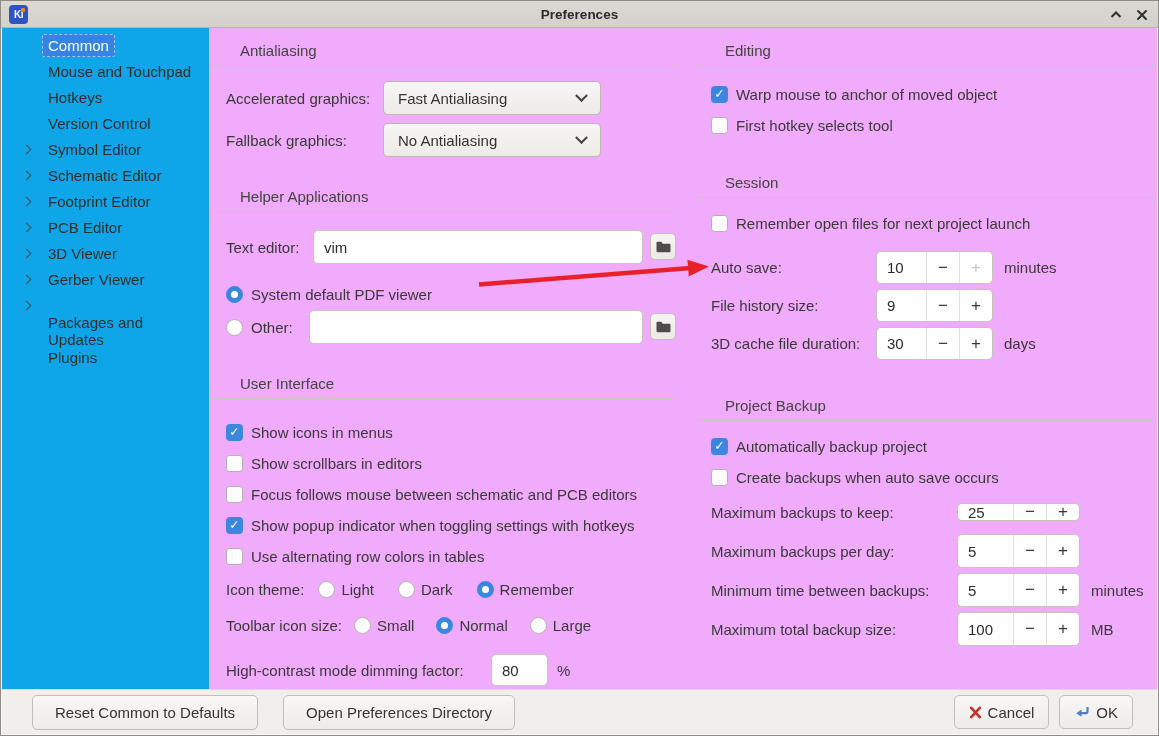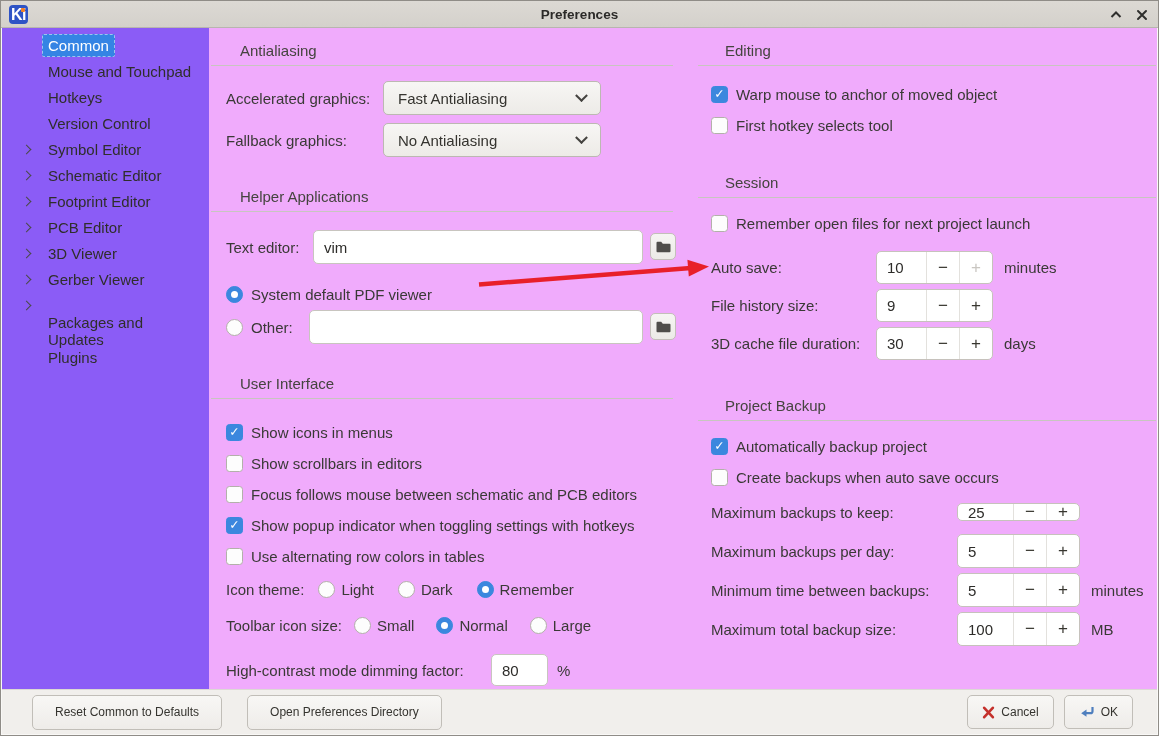--- a/index.html
+++ b/index.html
@@ -1,28 +1,28 @@
 <!DOCTYPE html>
 <html><head>
 <meta charset="utf-8">
 <style>
   * { margin:0; padding:0; box-sizing:border-box; }
   html,body { width:1159px; height:736px; font-family:"Liberation Sans","DejaVu Sans",sans-serif; }
   .window { position:relative; width:1159px; height:736px; background:#f9f8f6; border:1px solid #8f8c87; overflow:hidden; }
 
   
   .titlebar { position:absolute; left:0; top:0; right:0; height:27px; background:linear-gradient(#dcd9d4,#d4d1cb); border-bottom:1px solid #b8b5af; }
-  .ki-icon { position:absolute; left:8px; top:4px; width:19px; height:19px; background:#2e53c5; border-radius:4px; color:#fff; font-weight:bold; font-size:16px; display:flex; align-items:center; justify-content:center; letter-spacing:-0.5px; }
+  .ki-icon { position:absolute; left:8px; top:4px; width:19px; height:19px; background:#2e53c5; border-radius:4px; color:#fff; font-weight:bold; font-size:10px; display:flex; align-items:center; justify-content:center; letter-spacing:-0.5px; }
   .ki-icon .dot { position:absolute; width:4px; height:4px; background:#f38026; border-radius:1px; top:3px; right:3px; }
   .title-text { position:absolute; left:0; right:0; top:0; height:27px; display:flex; align-items:center; justify-content:center; font-weight:bold; font-size:13.5px; color:#2b2a28; }
   .tb-btn { position:absolute; top:0; width:28px; height:27px; display:flex; align-items:center; justify-content:center; }
   .tb-shade { right:28px; } .tb-close { right:2px; }
 
   
-  .sidebar { position:absolute; left:1px; top:27px; width:207px; bottom:46px; background:#8b5cf6; padding-top:4px; }
+  .sidebar { position:absolute; left:1px; top:27px; width:207px; bottom:46px; background:#0ea5e9; padding-top:4px; }
   .side-item { height:26px; display:flex; align-items:center; font-size:15px; color:#2f2e2b; cursor:default; }
   .side-item .chev { width:16px; margin-left:16px; display:flex; align-items:center; justify-content:center; visibility:hidden; }
   .side-item.expandable .chev { visibility:visible; }
   .chev::before { content:""; width:6px; height:6px; border-right:1.8px solid #4a4a46; border-bottom:1.8px solid #4a4a46; transform:rotate(-45deg); display:block; }
   .side-item .lab { margin-left:8px; padding:2px 5px; border-radius:2px; border:1px dashed transparent; }
   .side-item.selected .lab { background:#3584e4; color:#fff; border:1px dashed #9ec3ee; }
 
   
   .content { position:absolute; left:208px; top:27px; right:1px; bottom:46px; background:#f0abfc; }
   .col { position:absolute; top:0; height:100%; }
@@ -51,21 +51,21 @@
   .opt { display:flex; align-items:flex-start; }
   .spin { position:absolute; height:33px; display:flex; background:#fff; border:1px solid #c6c2bc; border-radius:5px; overflow:hidden; }
   .spin .val { padding-left:10px; display:flex; align-items:center; font-size:15px; color:#2d2c29; }
   .spin .sbtn { width:33px; border-left:1px solid #e3e1dd; display:flex; align-items:center; justify-content:center; font-size:17px; color:#37362f; }
   .spin .sbtn.disabled { color:#c9c6c1; }
   .unit { position:absolute; font-size:15px; color:#3a3936; line-height:33px; }
   .spin-row .lbl { line-height:33px; }
 
   
   .footer { position:absolute; left:1px; right:1px; bottom:1px; height:45px; background:#f1efec; border-top:1px solid #dcd9d4; display:flex; align-items:center; padding:0 24px 0 30px; }
-  .btn { height:35px; background:linear-gradient(#f8f7f5,#eeece9); border:1px solid #c1beb8; border-radius:5px; font-size:12px; color:#35342f; display:flex; align-items:center; justify-content:center; padding:0 22px; font-family:"Liberation Sans","DejaVu Sans",sans-serif; }
+  .btn { height:35px; background:linear-gradient(#f8f7f5,#eeece9); border:1px solid #c1beb8; border-radius:5px; font-size:15px; color:#35342f; display:flex; align-items:center; justify-content:center; padding:0 22px; font-family:"Liberation Sans","DejaVu Sans",sans-serif; }
   .btn + .btn { margin-left:25px; }
   .footer .spacer { flex:1; }
   .btn.small { height:34px; padding:0 14px; margin-left:10px; }
   .btn .bicon { margin-right:6px; display:flex; align-items:center; }
 
   .arrow-overlay { position:absolute; left:0; top:0; width:1159px; height:736px; pointer-events:none; z-index:50; }
 </style>
 </head>
 <body>
 

